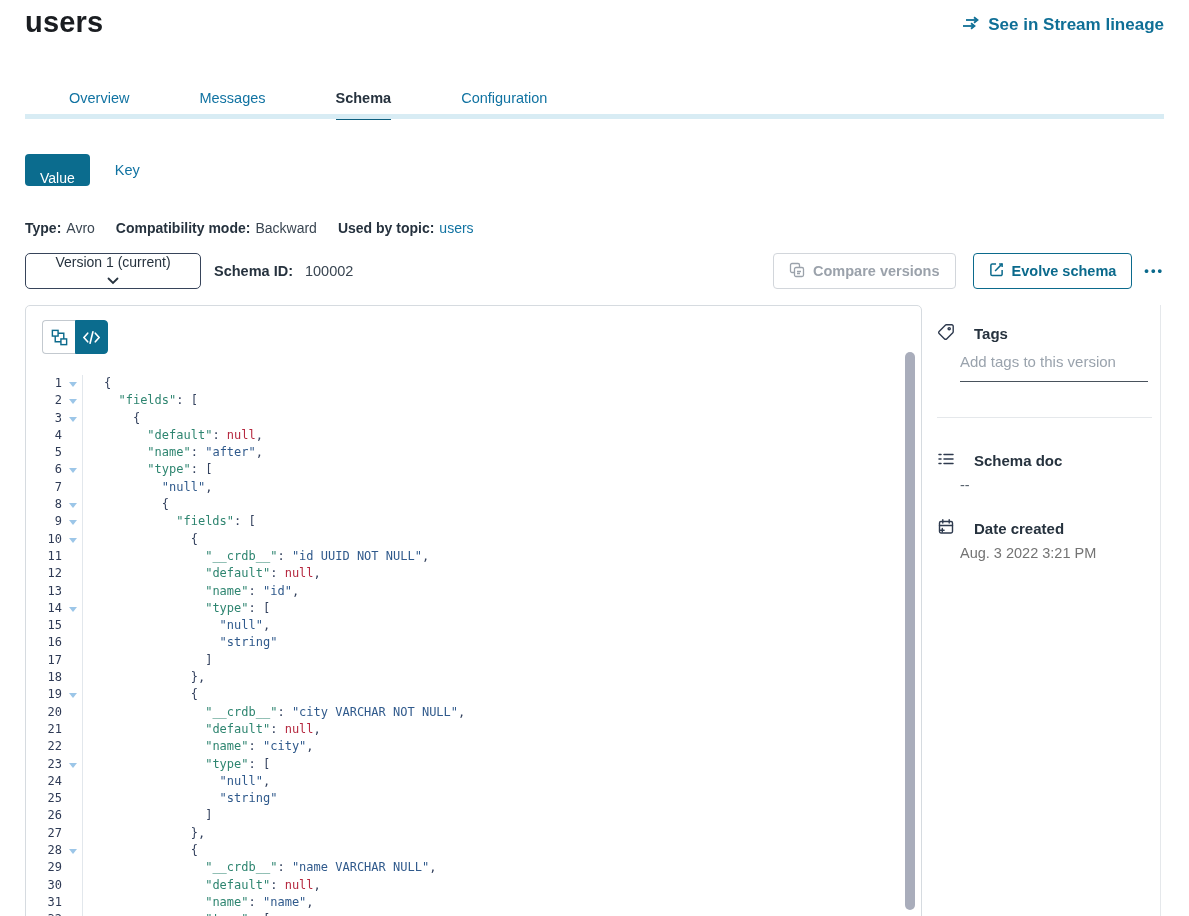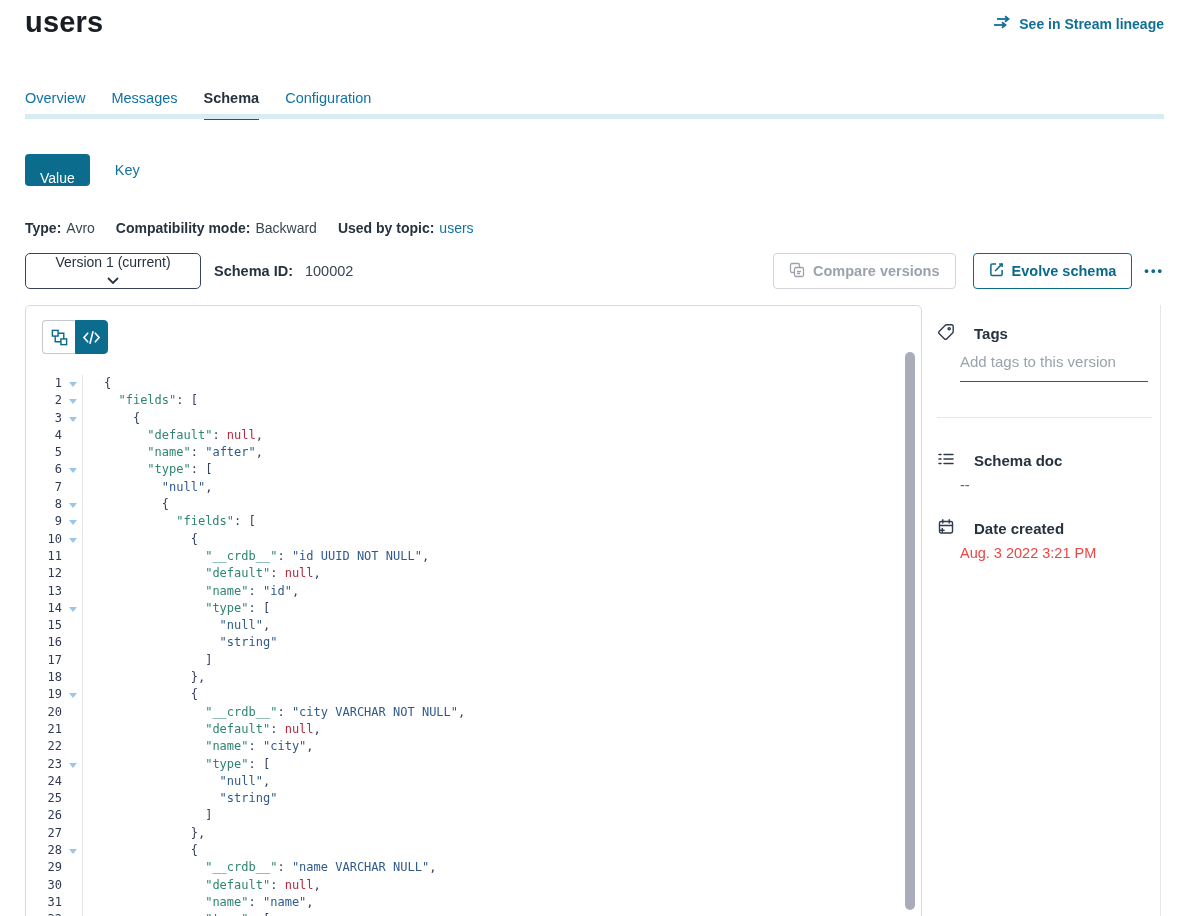--- a/index.html
+++ b/index.html
@@ -3,25 +3,25 @@
 <meta charset="utf-8">
 <style>
   html,body{margin:0;padding:0;background:#fff;}
   #app{position:relative;width:1189px;height:916px;overflow:hidden;background:#fff;
        font-family:"Liberation Sans",sans-serif;color:#26323e;}
 
   
   .page-title{position:absolute;left:25px;top:6px;font-size:29px;font-weight:700;
               color:#1a1d21;letter-spacing:.2px;}
   .lineage-link{position:absolute;right:25px;top:15px;display:flex;align-items:center;gap:7px;
-                color:#0f6f96;font-size:14px;font-weight:700;cursor:pointer;}
+                color:#0f6f96;font-size:17px;font-weight:700;cursor:pointer;}
 
   
   .tabs{position:absolute;left:25px;top:90px;display:flex;gap:26px;}
-  .tab{font-size:14.5px;font-weight:500;color:#1173a2;padding-bottom:13px;position:relative;cursor:pointer;}
+  .tab{font-size:14.5px;font-weight:500;color:#1173a2;padding-bottom:13px;position:relative;cursor:pointer;margin-left:44px;}
   .tab.active{color:#26323e;font-weight:600;}
   .tab.active::after{content:'';position:absolute;left:0;right:0;bottom:-1px;height:6px;background:#0e5f7e;}
   .tab-track{position:absolute;left:25px;top:114px;width:1139px;height:5px;background:#d8ecf4;}
 
   
   .vk{position:absolute;left:25px;top:154px;display:flex;align-items:center;}
   .vk-value{background:#0b6c8e;color:#fff;font-size:14px;font-weight:500;border:none;
             border-radius:4px;height:30px;padding:16px 15px;cursor:pointer;}
   .vk-key{margin-left:25px;color:#1173a2;font-size:14.5px;font-weight:500;cursor:pointer;}
 
@@ -73,21 +73,21 @@
   .side-head svg{flex:none;}
   .tags-head{top:18px;left:0;}
   .tags-input{position:absolute;left:23px;top:48px;width:188px;border:none;outline:none;
               border-bottom:1px solid #49525c;padding:0 0 11px 0;font-size:15px;
               font-family:"Liberation Sans",sans-serif;color:#7f1d1d;background:transparent;}
   .tags-input::placeholder{color:#9aa3ad;}
   .divider{position:absolute;left:0;top:112px;width:215px;height:1px;background:#e5e8eb;}
   .doc-head{top:145px;left:0;}
   .doc-val{position:absolute;left:23px;top:172px;font-size:14.5px;color:#5a646f;}
   .date-head{top:213px;left:0;}
-  .date-val{position:absolute;left:23px;top:240px;font-size:14.5px;color:#ef4444;}
+  .date-val{position:absolute;left:23px;top:240px;font-size:14.5px;color:#737373;}
   .side-vline{position:absolute;left:1160px;top:305px;bottom:0;width:1px;background:#e5e8eb;}
 </style>
 </head>
 <body>
 
 <div id="app">
 
   <div class="page-title">users</div>
 
   <div class="lineage-link">

